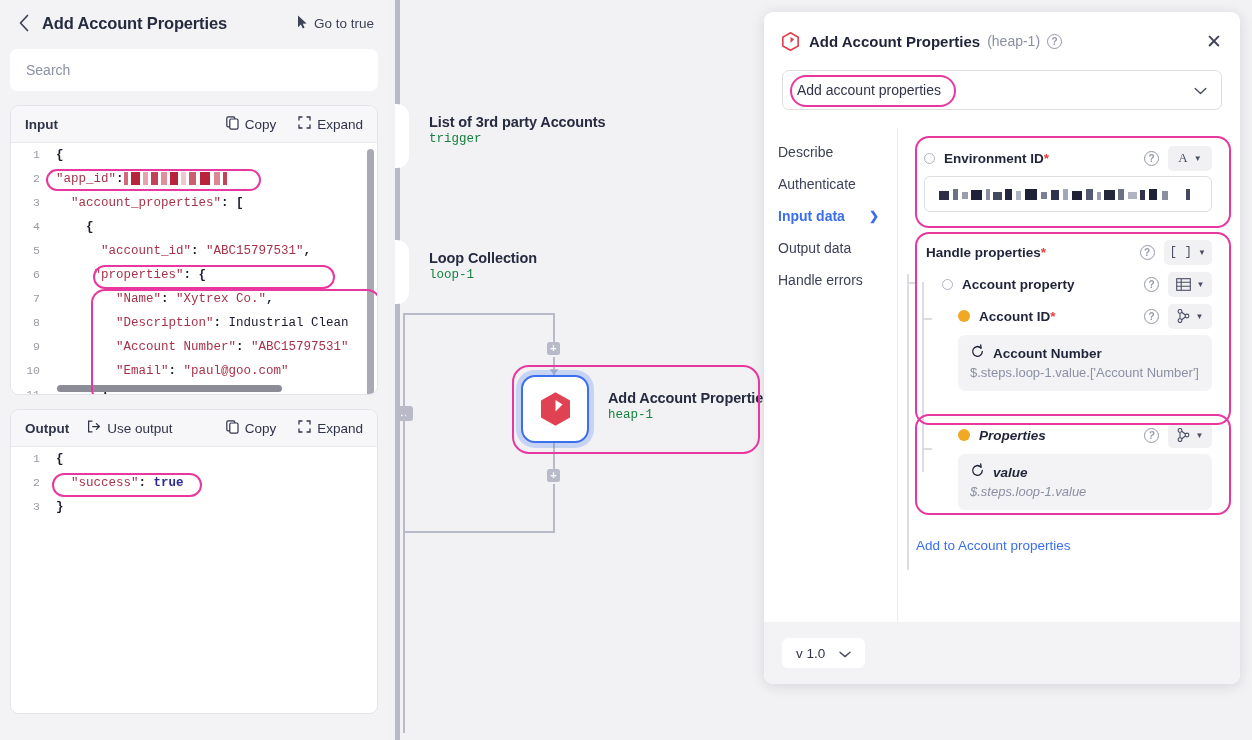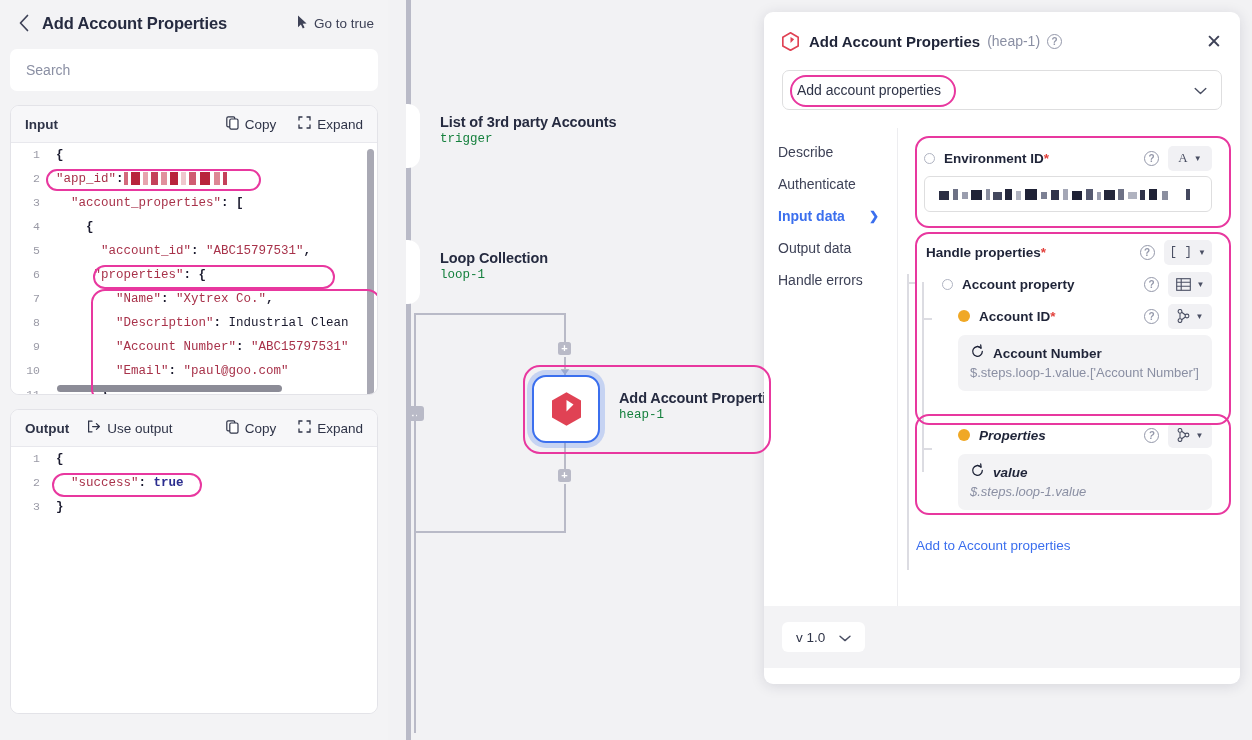--- a/index.html
+++ b/index.html
@@ -113,21 +113,21 @@
     position: absolute; right: 3px; top: 6px;
     width: 7px; height: 255px; background: #a9a9b4; border-radius: 4px;
   }
   .hscroll {
     position: absolute; left: 46px; bottom: 3px;
     width: 225px; height: 7px; background: #8c8c97; border-radius: 4px;
   }
 
   
   #canvas {
-    position: absolute; left: 406px; top: 0;
+    position: absolute; left: 395px; top: 0;
     width: 396px; height: 740px;
     background: #f2f2f4; overflow: hidden;
   }
   .divider {
     position: absolute; left: 0; top: 0; width: 5px; height: 740px;
     background: #b9bac7; cursor: col-resize;
   }
   .divider-grip {
     position: absolute; left: -1px; top: 406px;
     width: 19px; height: 15px; background: #b9bac7; border-radius: 3px;
@@ -235,21 +235,21 @@
   .chip-path {
     font-size: 13px; color: #8a8fa3; margin-top: 1px;
     line-height: 17px; word-break: break-all;
   }
   .add-link {
     font-size: 13.5px; color: #3b6fee; cursor: pointer; margin-top: 18px;
     display: inline-block;
   }
   .tree-line { position: absolute; background: #dcdce2; }
   #rp-footer {
-    position: absolute; left: 0; bottom: 16px; width: 476px; height: 62px;
+    position: absolute; left: 0; bottom: 0; width: 476px; height: 62px;
     background: #f3f3f5; display: flex; align-items: center; padding-left: 18px; text-align: right;
   }
   #version-pill {
     background: #fff; border-radius: 6px; height: 30px; padding: 0 14px;
     display: flex; align-items: center; gap: 14px; cursor: pointer;
     font-size: 13.5px; color: #2f3448;
   }
   .env-redact {
     display: inline-block; height: 11px; width: 268px;
     background-repeat: no-repeat;

